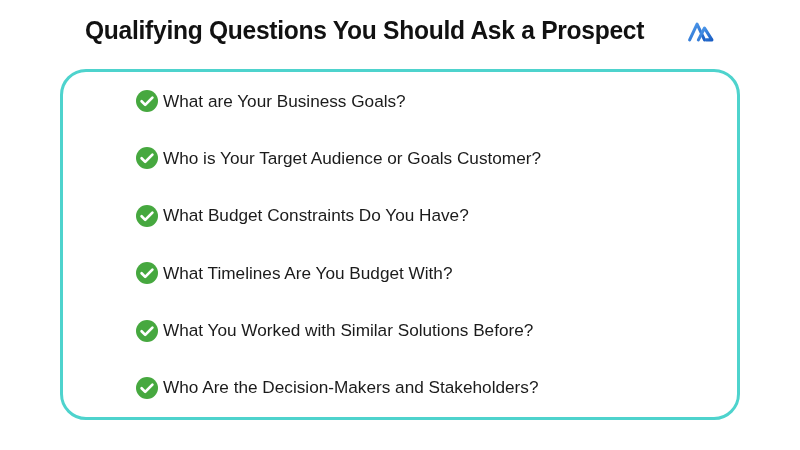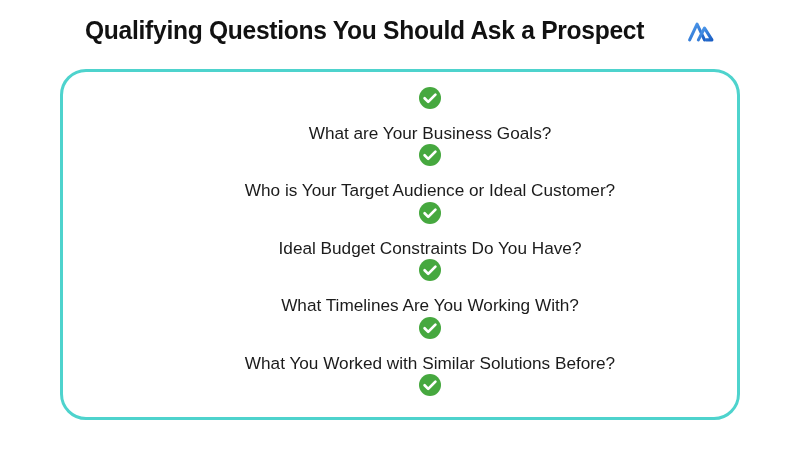--- a/index.html
+++ b/index.html
@@ -78,23 +78,22 @@
     flex-direction: column;
     justify-content: space-between;
     padding: 0;
     margin: 0;
     list-style: none;
   }
 
   .list-item {
     display: flex;
     align-items: center;
-    gap: 14px;
+    gap: 4px;
     height: 30px;
-    flex-direction: column;
   }
 
   .check-icon {
     width: 24px;
     height: 24px;
     flex: 0 0 24px;
     display: block;
   }
 
   .item-label {
@@ -140,50 +139,51 @@
         </svg>
         <span class="item-label">What are Your Business Goals?</span>
       </li>
 
 
       <li class="list-item">
         <svg class="check-icon" viewBox="0 0 24 24">
           <circle cx="12" cy="12" r="11" fill="#46a83f"></circle>
           <path d="M6.6 12.3 L10.2 15.9 L17.4 8.6" fill="none" stroke="#ffffff" stroke-width="2.7" stroke-linecap="round" stroke-linejoin="round"></path>
         </svg>
-        <span class="item-label">Who is Your Target Audience or Ideal Customer?</span>
+        <span class="item-label">Who is Your Target Audience or Goals Customer?</span>
       </li>
 
       <li class="list-item">
         <svg class="check-icon" viewBox="0 0 24 24">
           <circle cx="12" cy="12" r="11" fill="#46a83f"></circle>
           <path d="M6.6 12.3 L10.2 15.9 L17.4 8.6" fill="none" stroke="#ffffff" stroke-width="2.7" stroke-linecap="round" stroke-linejoin="round"></path>
         </svg>
-        <span class="item-label">Ideal Budget Constraints Do You Have?</span>
+        <span class="item-label">What Budget Constraints Do You Have?</span>
       </li>
 
       <li class="list-item">
         <svg class="check-icon" viewBox="0 0 24 24">
           <circle cx="12" cy="12" r="11" fill="#46a83f"></circle>
           <path d="M6.6 12.3 L10.2 15.9 L17.4 8.6" fill="none" stroke="#ffffff" stroke-width="2.7" stroke-linecap="round" stroke-linejoin="round"></path>
         </svg>
-        <span class="item-label">What Timelines Are You Working With?</span>
+        <span class="item-label">What Timelines Are You Budget With?</span>
       </li>
 
       <li class="list-item">
         <svg class="check-icon" viewBox="0 0 24 24">
           <circle cx="12" cy="12" r="11" fill="#46a83f"></circle>
           <path d="M6.6 12.3 L10.2 15.9 L17.4 8.6" fill="none" stroke="#ffffff" stroke-width="2.7" stroke-linecap="round" stroke-linejoin="round"></path>
         </svg>
         <span class="item-label">What You Worked with Similar Solutions Before?</span>
       </li>
 
       <li class="list-item">
         <svg class="check-icon" viewBox="0 0 24 24">
           <circle cx="12" cy="12" r="11" fill="#46a83f"></circle>
           <path d="M6.6 12.3 L10.2 15.9 L17.4 8.6" fill="none" stroke="#ffffff" stroke-width="2.7" stroke-linecap="round" stroke-linejoin="round"></path>
         </svg>
+        <span class="item-label">Who Are the Decision-Makers and Stakeholders?</span>
       </li>
 
     </ul>
   </div>
 
 </div>
 
 </body></html>

